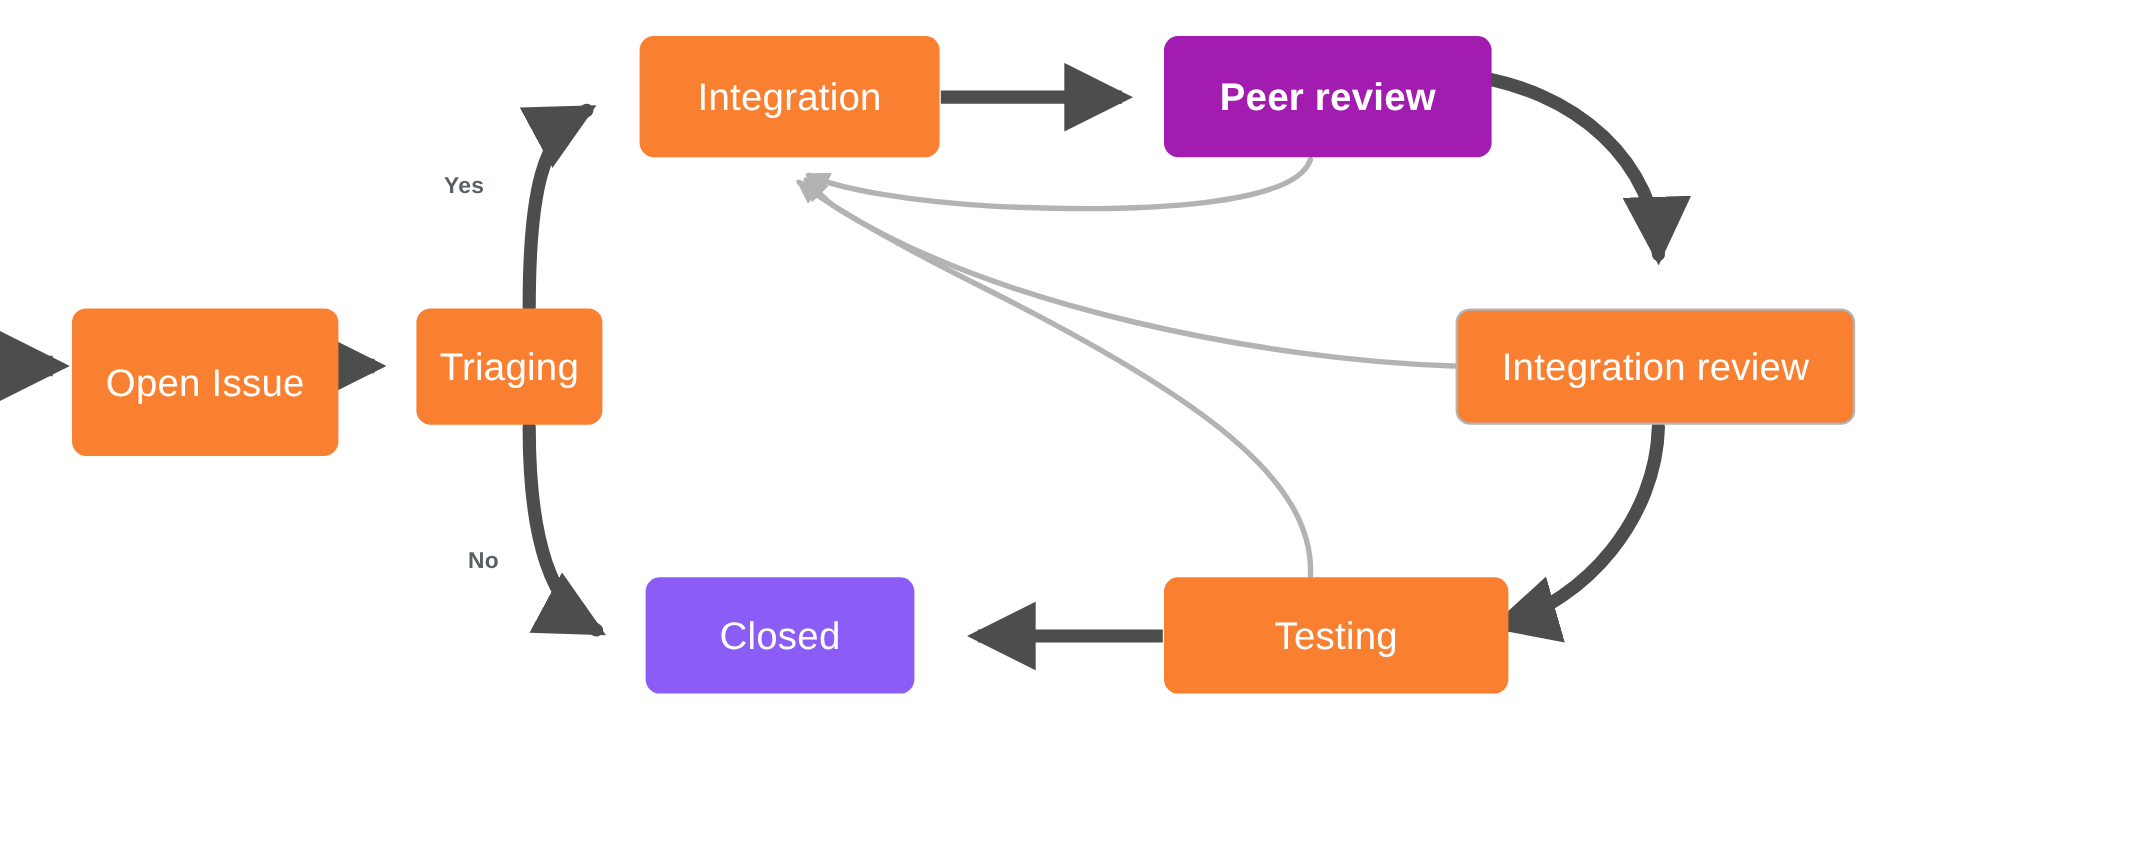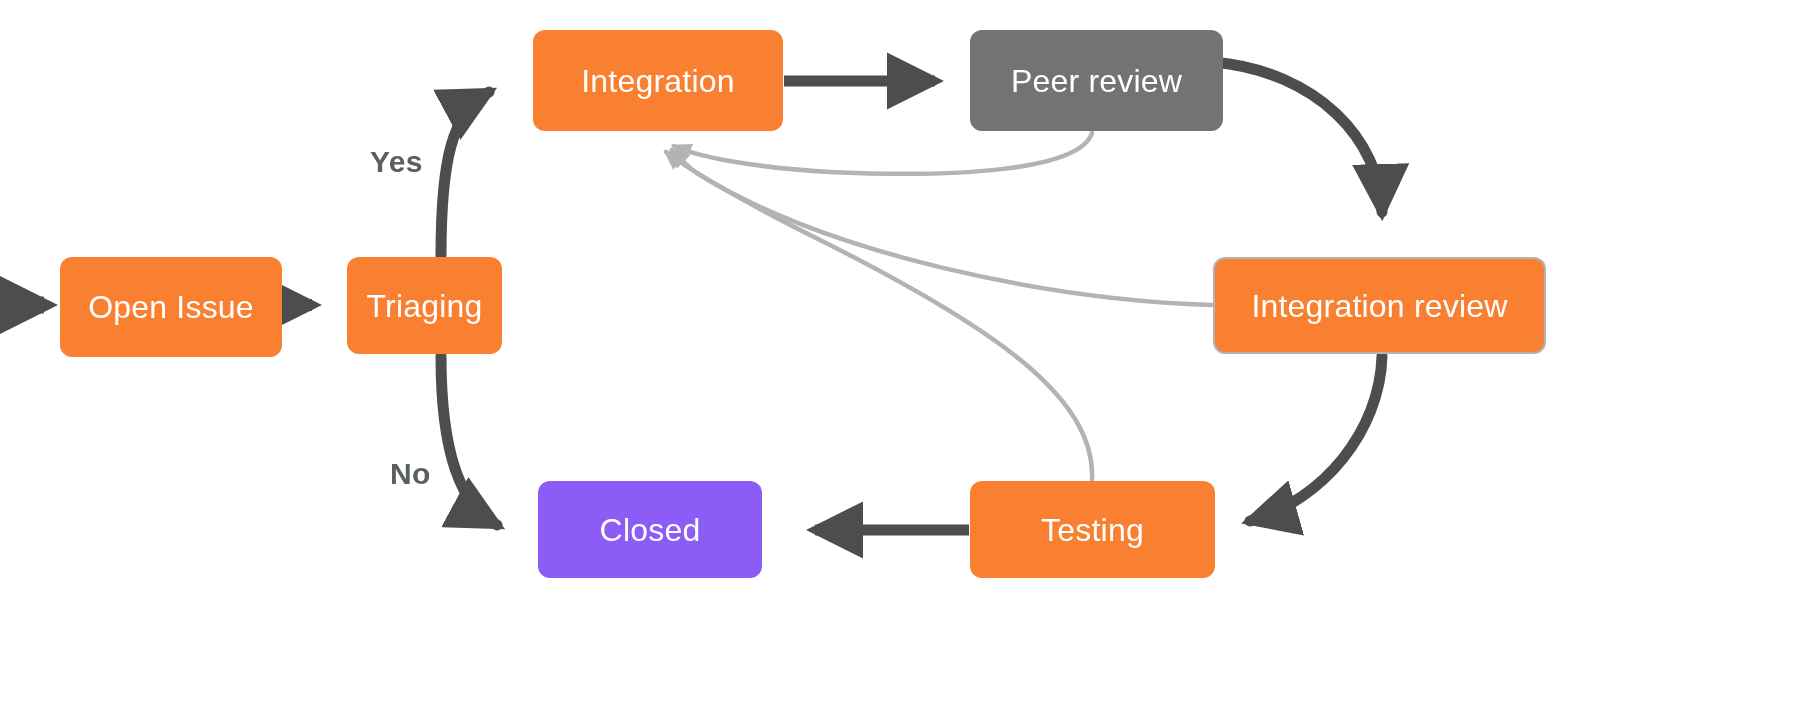--- a/index.html
+++ b/index.html
@@ -45,21 +45,21 @@
     border: 2px solid #c2410c;
   }
   .node-label {
     display: block;
     white-space: nowrap;
     pointer-events: none;
   }
   .edge-label {
     position: absolute;
     color: #5a5f63;
-    font-size: 30px;
+    font-size: 19px;
     font-weight: bold;
     letter-spacing: 0.3px;
     white-space: nowrap;
     user-select: none;
     z-index: 4;
   }
 </style>
 </head>
 <body>
 
@@ -113,41 +113,41 @@
 
     <g>
       <path d="M 1212 305 C 1050 300 830 255 700 175 C 688 168 680 158 672 150" stroke="#b3b3b3" stroke-width="4.5" fill="none" stroke-linecap="round" marker-end="url(#arrow-light)"></path>
     </g>
 
     <g>
       <path d="M 1092 480 C 1096 400 1000 330 820 240 C 740 200 690 170 666 152" stroke="#b3b3b3" stroke-width="4.5" fill="none" stroke-linecap="round" marker-end="url(#arrow-light)"></path>
     </g>
   </svg>
 
-  <div class="node-box" id="node-open-issue" style="left: 60px; top: 257px; width: 222px; height: 100px; background: rgb(249, 127, 49); color: rgb(255, 255, 255); text-align: right;">
+  <div class="node-box" id="node-open-issue" style="left: 60px; top: 257px; width: 222px; height: 123px; background: rgb(249, 127, 49); color: rgb(255, 255, 255); text-align: right;">
     <span class="node-label">Open Issue</span>
   </div>
 
   <div class="node-box" id="node-triaging" style="left: 347px; top: 257px; width: 155px; height: 97px; background: rgb(249, 127, 49); color: rgb(255, 255, 255);">
     <span class="node-label">Triaging</span>
   </div>
 
   <div class="node-box" id="node-development" style="left: 533px; top: 30px; width: 250px; height: 101px; background: rgb(249, 127, 49); color: rgb(255, 255, 255);">
     <span class="node-label">Integration</span>
   </div>
 
-  <div class="node-box" id="node-peer-review" style="left: 970px; top: 30px; width: 253px; height: 101px; background: #737373; color: rgb(255, 255, 255);">
+  <div class="node-box" id="node-peer-review" style="left: 970px; top: 30px; width: 273px; height: 101px; background: #a21caf; color: rgb(255, 255, 255); font-weight: bold;">
     <span class="node-label">Peer review</span>
   </div>
 
   <div class="node-box bordered" id="node-integration-review" style="left: 1213px; top: 257px; width: 333px; height: 97px; background: rgb(249, 127, 49); color: rgb(255, 255, 255); border-color: rgb(179, 179, 179);">
     <span class="node-label">Integration review</span>
   </div>
 
-  <div class="node-box" id="node-testing" style="left: 970px; top: 481px; width: 245px; height: 97px; background: rgb(249, 127, 49); color: rgb(255, 255, 255);">
+  <div class="node-box" id="node-testing" style="left: 970px; top: 481px; width: 287px; height: 97px; background: rgb(249, 127, 49); color: rgb(255, 255, 255);">
     <span class="node-label">Testing</span>
   </div>
 
   <div class="node-box" id="node-closed" style="left: 538px; top: 481px; width: 224px; height: 97px; background: #8b5cf6; color: rgb(255, 255, 255);">
     <span class="node-label">Closed</span>
   </div>
 
   <div class="edge-label" id="label-yes" style="left: 370px; top: 145px; color: rgb(90, 95, 99);">Yes</div>
 
   <div class="edge-label" id="label-no" style="left: 390px; top: 445px; color: rgb(90, 95, 99); margin-top: 12px;">No</div>

